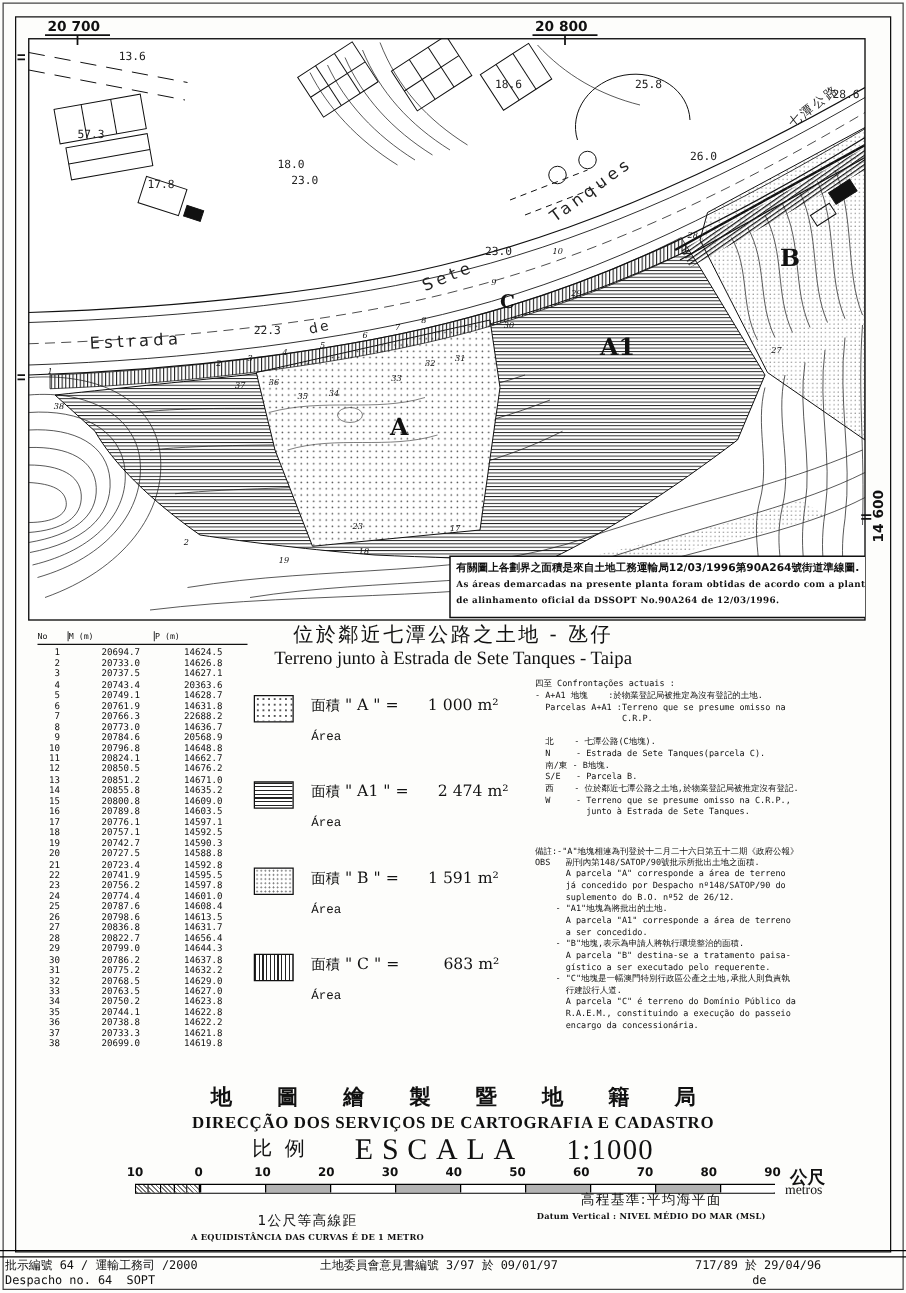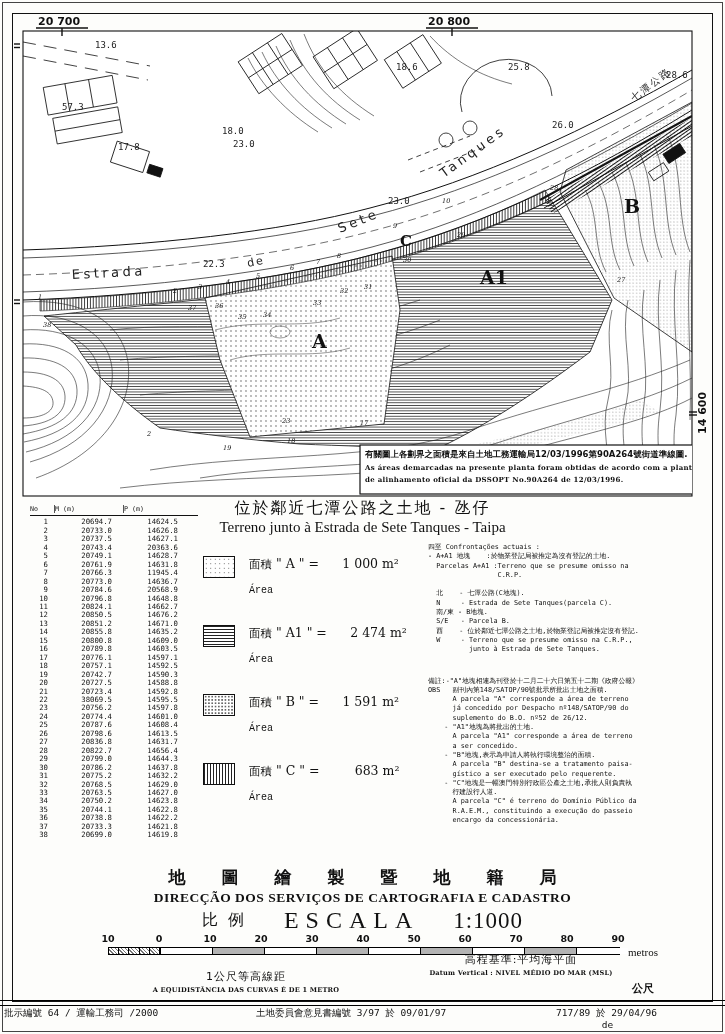--- a/index.html
+++ b/index.html
@@ -57,21 +57,21 @@
   .agency-zh{top:866px;left:0;width:725px;text-align:center;font-size:17px;font-weight:bold;letter-spacing:36px;text-indent:36px;}
   .agency-pt{top:890px;left:0;width:725px;text-align:center;font-size:13.5px;font-weight:bold;font-family:"Liberation Serif","DejaVu Serif",serif;letter-spacing:.5px;}
   .scale-row{top:907px;left:0;width:725px;text-align:center;}
   .scale-row .zh{font-size:16px;letter-spacing:10px;vertical-align:3px;margin-right:30px;}
   .scale-row .esc{font-family:"Liberation Serif",serif;font-size:24px;letter-spacing:7px;margin-right:34px;}
   .scale-row .ratio{font-family:"Liberation Serif",serif;font-size:23px;letter-spacing:1px;}
 
   
   .scalebar{left:108px;top:933px;width:600px;height:30px;}
   .sb-tick{position:absolute;top:0;width:26px;text-align:center;font-size:9.5px;font-weight:bold;font-family:"DejaVu Sans",sans-serif;}
-  .sb-unit-zh{position:absolute;top:0;left:524px;font-size:11px;font-weight:bold;margin-top:48px;}
+  .sb-unit-zh{position:absolute;top:0;left:524px;font-size:14px;font-weight:bold;}
   .sb-unit-pt{position:absolute;top:13px;left:520px;font-size:11px;font-family:"Liberation Serif",serif;}
   .sb-bar{position:absolute;left:0;top:14px;width:510px;height:6px;border:1px solid #000;display:flex;}
   .sb-z{width:51px;height:100%;display:flex;flex:0 0 auto;}
   .sb-zc{flex:1;border-right:.5px solid #000;background:repeating-linear-gradient(45deg,#777 0 1px,#fff 1px 2.6px);}
   .sb-seg{width:51px;height:100%;flex:0 0 auto;border-left:1px solid #000;}
   .sb-w{background:#fff;}
   .sb-g{background:#b3b3b3;}
 
   
   .note-left{left:128px;top:969px;width:236px;text-align:center;}
@@ -347,21 +347,21 @@
         <span class="tc tc2">14628.7</span>
       </div>
       <div class="trow">
         <span class="tc tc0">6</span>
         <span class="tc tc1">20761.9</span>
         <span class="tc tc2">14631.8</span>
       </div>
       <div class="trow">
         <span class="tc tc0">7</span>
         <span class="tc tc1">20766.3</span>
-        <span class="tc tc2">11945.4</span>
+        <span class="tc tc2">22688.2</span>
       </div>
       <div class="trow">
         <span class="tc tc0">8</span>
         <span class="tc tc1">20773.0</span>
         <span class="tc tc2">14636.7</span>
       </div>
       <div class="trow">
         <span class="tc tc0">9</span>
         <span class="tc tc1">20784.6</span>
         <span class="tc tc2">20568.9</span>
@@ -421,21 +421,21 @@
         <span class="tc tc1">20727.5</span>
         <span class="tc tc2">14588.8</span>
       </div>
       <div class="trow">
         <span class="tc tc0">21</span>
         <span class="tc tc1">20723.4</span>
         <span class="tc tc2">14592.8</span>
       </div>
       <div class="trow">
         <span class="tc tc0">22</span>
-        <span class="tc tc1">38069.5</span>
+        <span class="tc tc1">20741.9</span>
         <span class="tc tc2">14595.5</span>
       </div>
       <div class="trow">
         <span class="tc tc0">23</span>
         <span class="tc tc1">20756.2</span>
         <span class="tc tc2">14597.8</span>
       </div>
       <div class="trow">
         <span class="tc tc0">24</span>
         <span class="tc tc1">20774.4</span>
@@ -620,16 +620,16 @@
   <div class="note-zh">1公尺等高線距</div>
   <div class="note-pt">A EQUIDISTÂNCIA DAS CURVAS É DE 1 METRO</div>
 </div>
 <div class="abs note-right">
   <div class="note-zh">高程基準:平均海平面</div>
   <div class="note-pt">Datum Vertical : NIVEL MÉDIO DO MAR (MSL)</div>
 </div>
 
 <div class="abs footer-rule"></div>
 <div class="abs footer">
-  <div class="fc fc1" id="fc1"><div>批示編號 64 / 運輸工務司 /2000</div></div>
+  <div class="fc fc1" id="fc1"><div>批示編號 64 / 運輸工務司 /2000</div><div>Despacho no. 64  SOPT</div></div>
   <div class="fc fc2" id="fc2"><div>土地委員會意見書編號 3/97 於 09/01/97</div></div>
   <div class="fc fc3" id="fc3"><div>717/89 於 29/04/96</div><div>        de</div></div>
 </div>
 
 </body></html>

